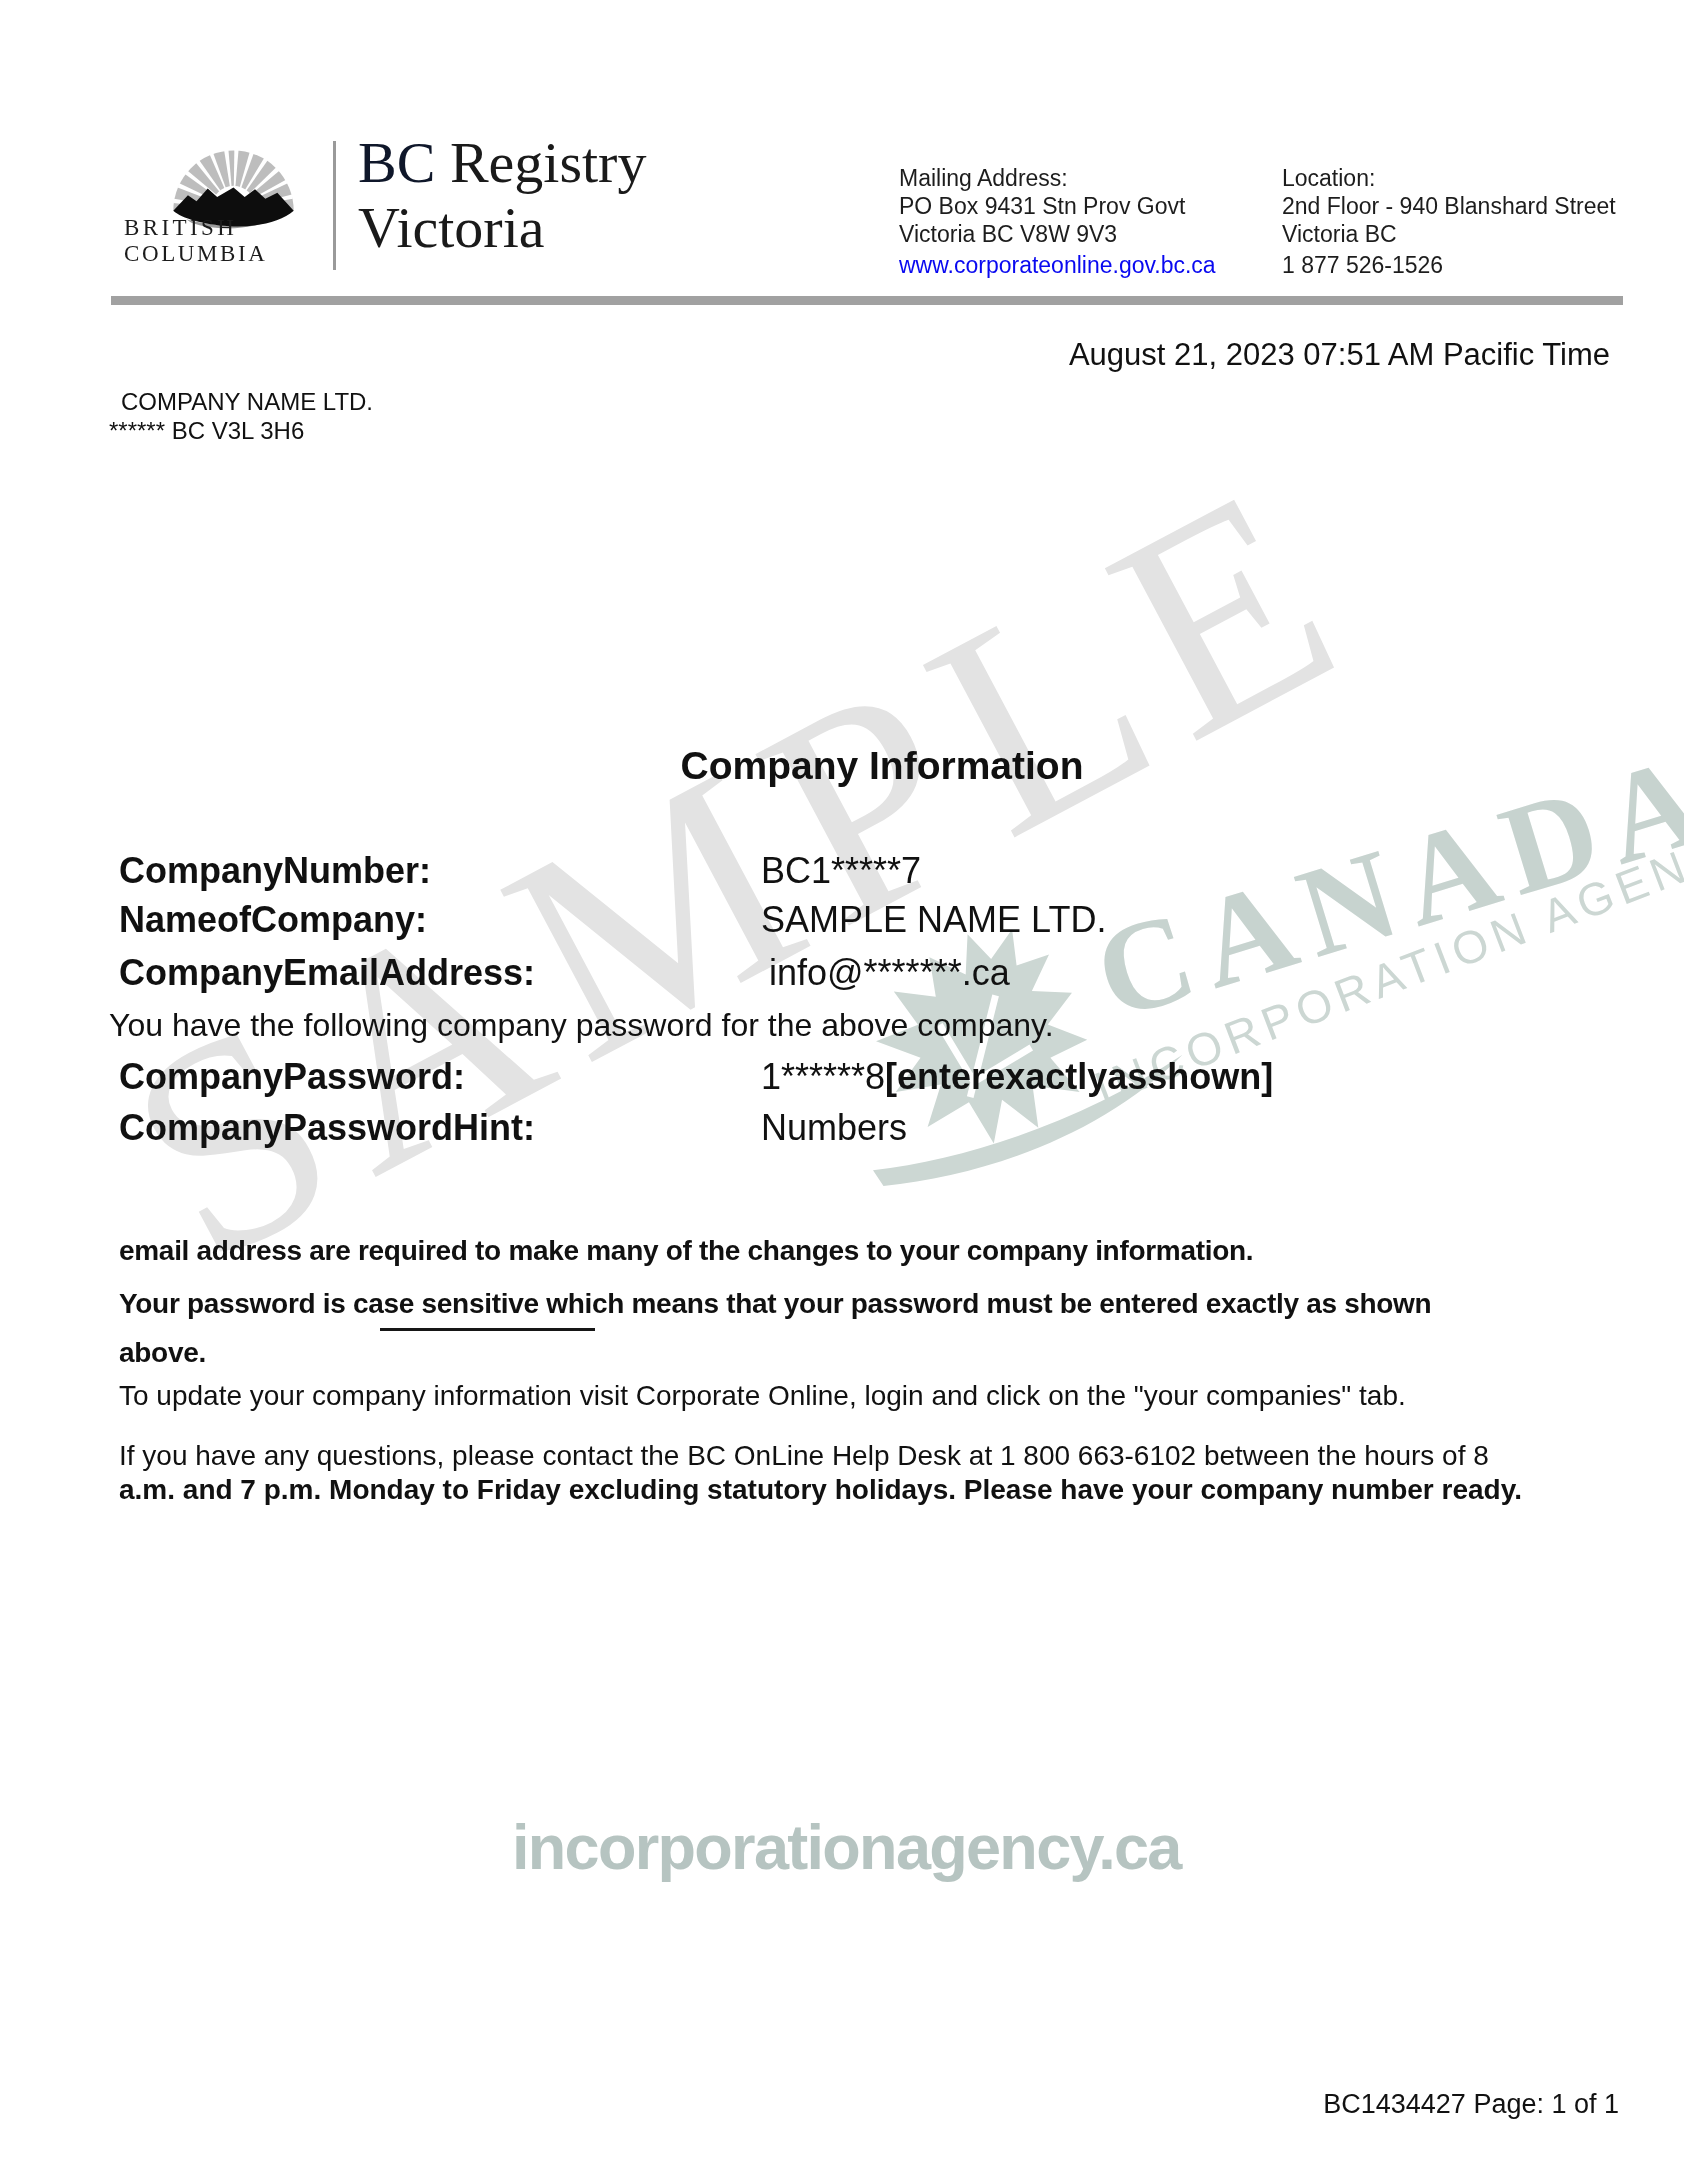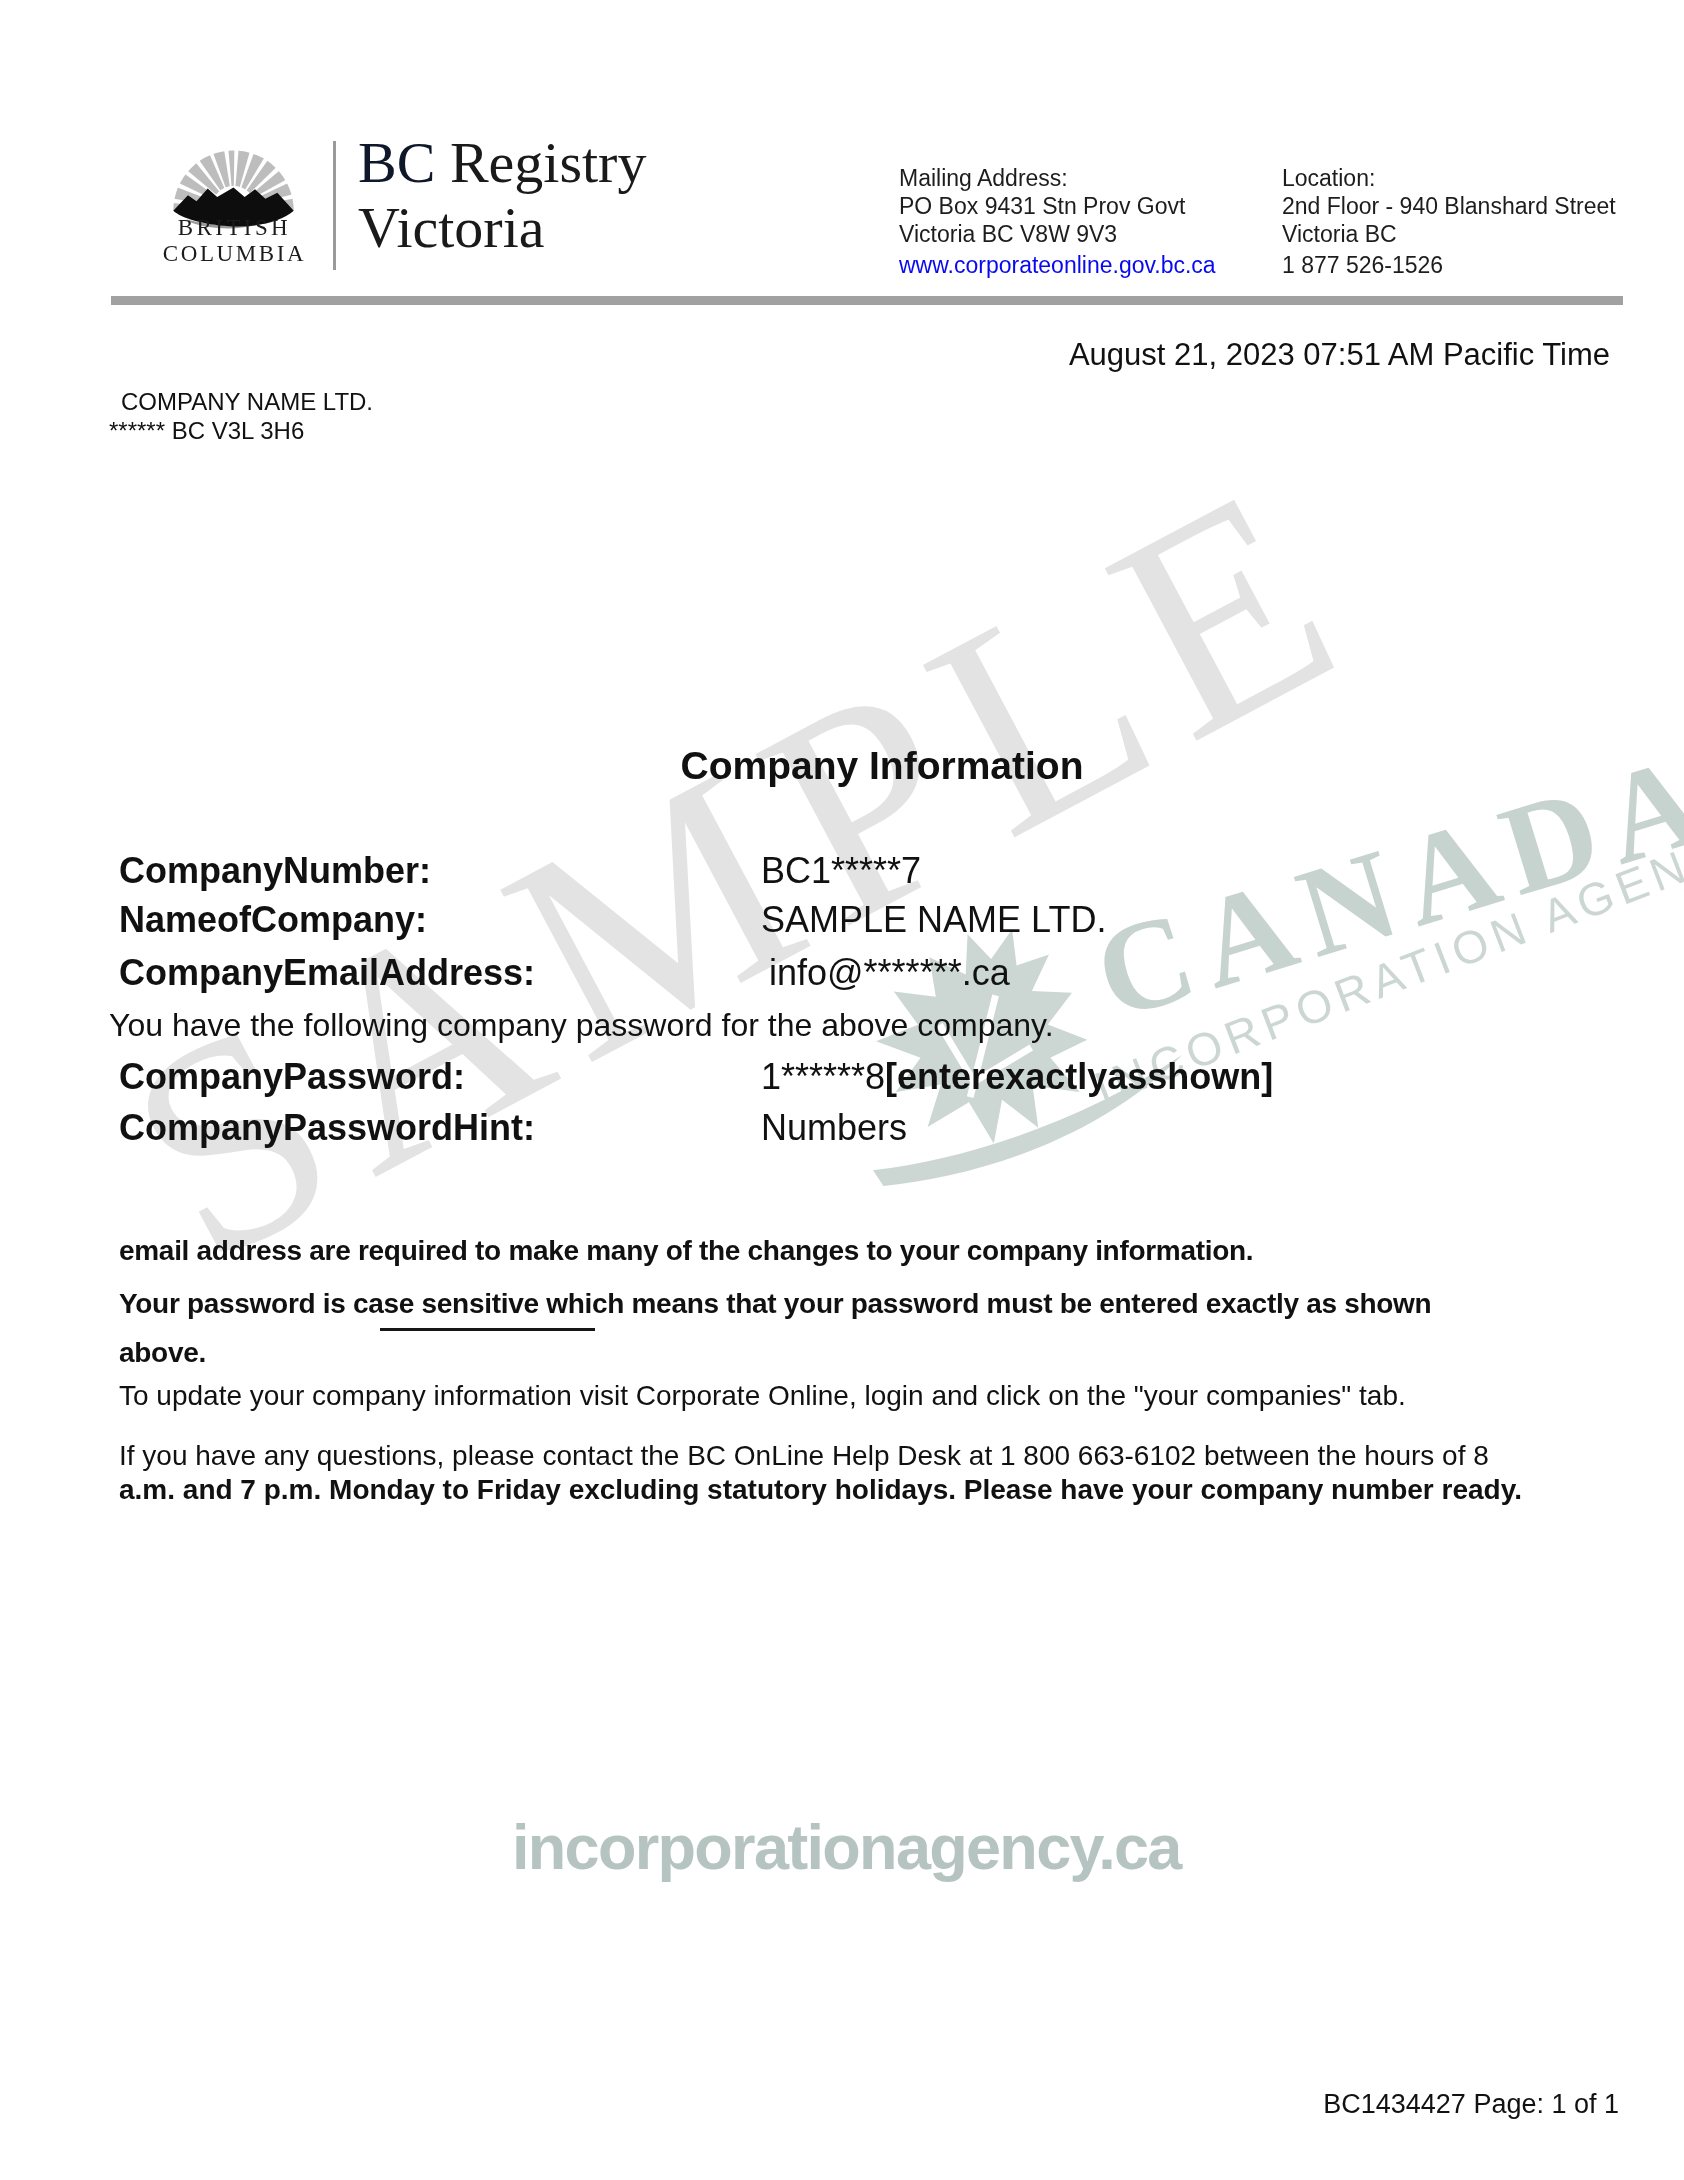--- a/index.html
+++ b/index.html
@@ -29,21 +29,21 @@
   }
   .wm-site {
     left:512px; top:1811px;
     font-family:"Liberation Sans", sans-serif; font-weight:bold; font-size:63px; letter-spacing:-1.7px;
     color:#b6c4c1; white-space:nowrap;
   }
   .wm-leaf { left:852px; top:928px; width:341px; height:264px; }
 
   
   .logo-svg { position:absolute; left:169px; top:133px; width:129px; height:97px; }
-  .logo-region { position:absolute; left:124px; width:221px; text-align:center;
+  .logo-region { position:absolute; left:124px; width:221px; text-align:left;
     font-family:"Liberation Serif", serif; color:#1c1c1c; }
   .logo-british  { top:215px; font-size:23px; letter-spacing:3.4px; }
   .logo-columbia { top:241px; font-size:23px; letter-spacing:2.6px; }
   .logo-divider { position:absolute; left:333px; top:141px; width:2.6px; height:129px; background:#9a9a9a; }
   .brandline { position:absolute; left:358px; font-family:"Liberation Serif", serif; font-size:58px; color:#1a1a1a; }
   .brand1 { top:129px; }
   .brand2 { top:194px; }
   .brand-gray { color:#0f172a; }
 
   .hdr-col { position:absolute; font-size:23px; color:#1d1d1d; }

